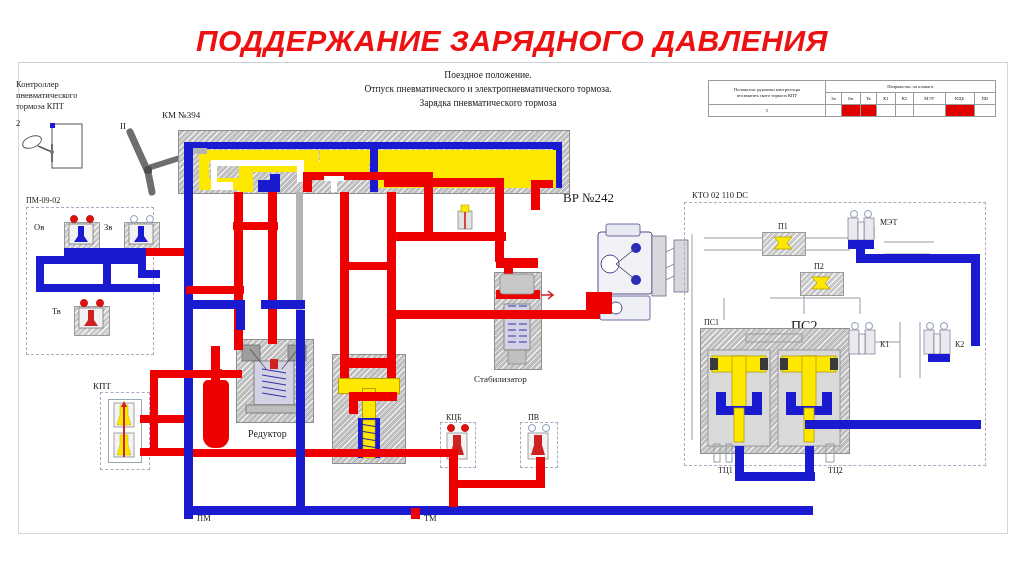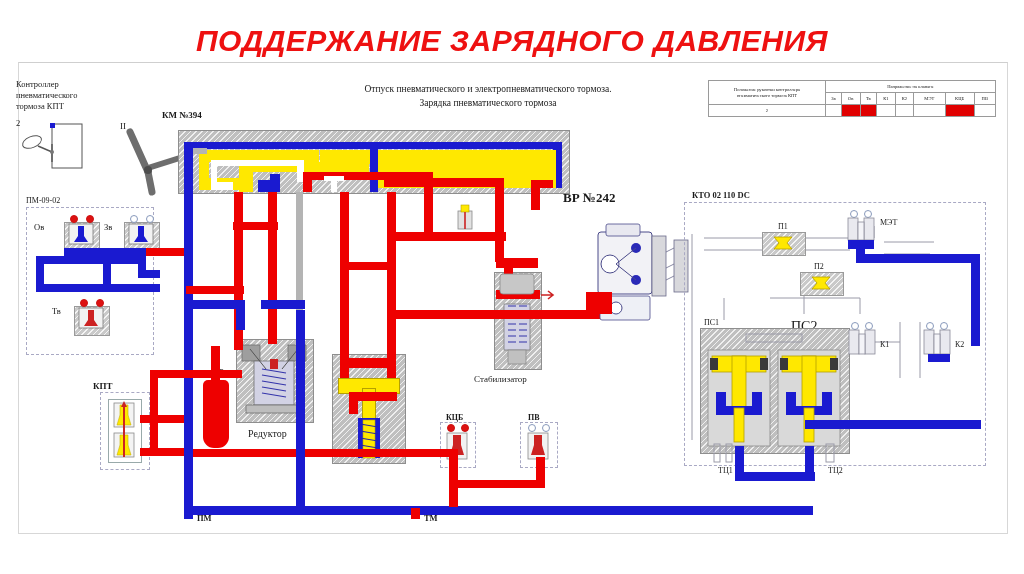--- a/index.html
+++ b/index.html
@@ -13,21 +13,21 @@
     font-family:"Liberation Sans","DejaVu Sans",sans-serif;
     font-weight:bold;font-style:italic;font-size:30px;letter-spacing:.5px;
     color:#ee1111;}
 
   
   .canvas{position:absolute;left:18px;top:62px;width:988px;height:470px;
     background:#fff;border:1px solid #d7d7d7;border-top:1px solid #cfcfcf;}
 
   
   .lbl{position:absolute;font-size:8.5px;line-height:1.25;white-space:nowrap;text-align:center;}
-  .lbl.b{font-weight:bold;}
+  .lbl.b{font-weight:normal;}
   .lbl.c{text-align:center;}
 
   .pipe{position:absolute;}
   .blue{background:#1a1ad0;}
   .red{background:#ee0000;}
   .yel{background:#ffe800;}
   .gry{background:#b4b4b4;}
 
   .hatch{position:absolute;
     background-color:#bfbfbf;
@@ -60,20 +60,21 @@
 </style>
 </head>
 <body>
 
 <div id="root">
 
   <div class="title">ПОДДЕРЖАНИЕ ЗАРЯДНОГО ДАВЛЕНИЯ</div>
 
   <div class="canvas"></div>
 
+  <div class="lbl c" style="left:298px;top:70px;width:380px;font-size:9.5px;">Поездное положение.</div>
   <div class="lbl c" style="left:298px;top:98px;width:380px;font-size:9.5px;">Зарядка пневматического тормоза</div>
   <div class="lbl c" style="left:288px;top:84px;width:400px;font-size:9.5px;">Отпуск пневматического и электропневматического тормоза.</div>
 
   <table class="tbl">
     <tbody>
         <tr>
       <td class="hd" rowspan="2" style="width:112px;padding:0 2px;">
         <div>Положение рукоятки контроллера</div>
         <div>пневматического тормоза КПТ</div>
       </td>

